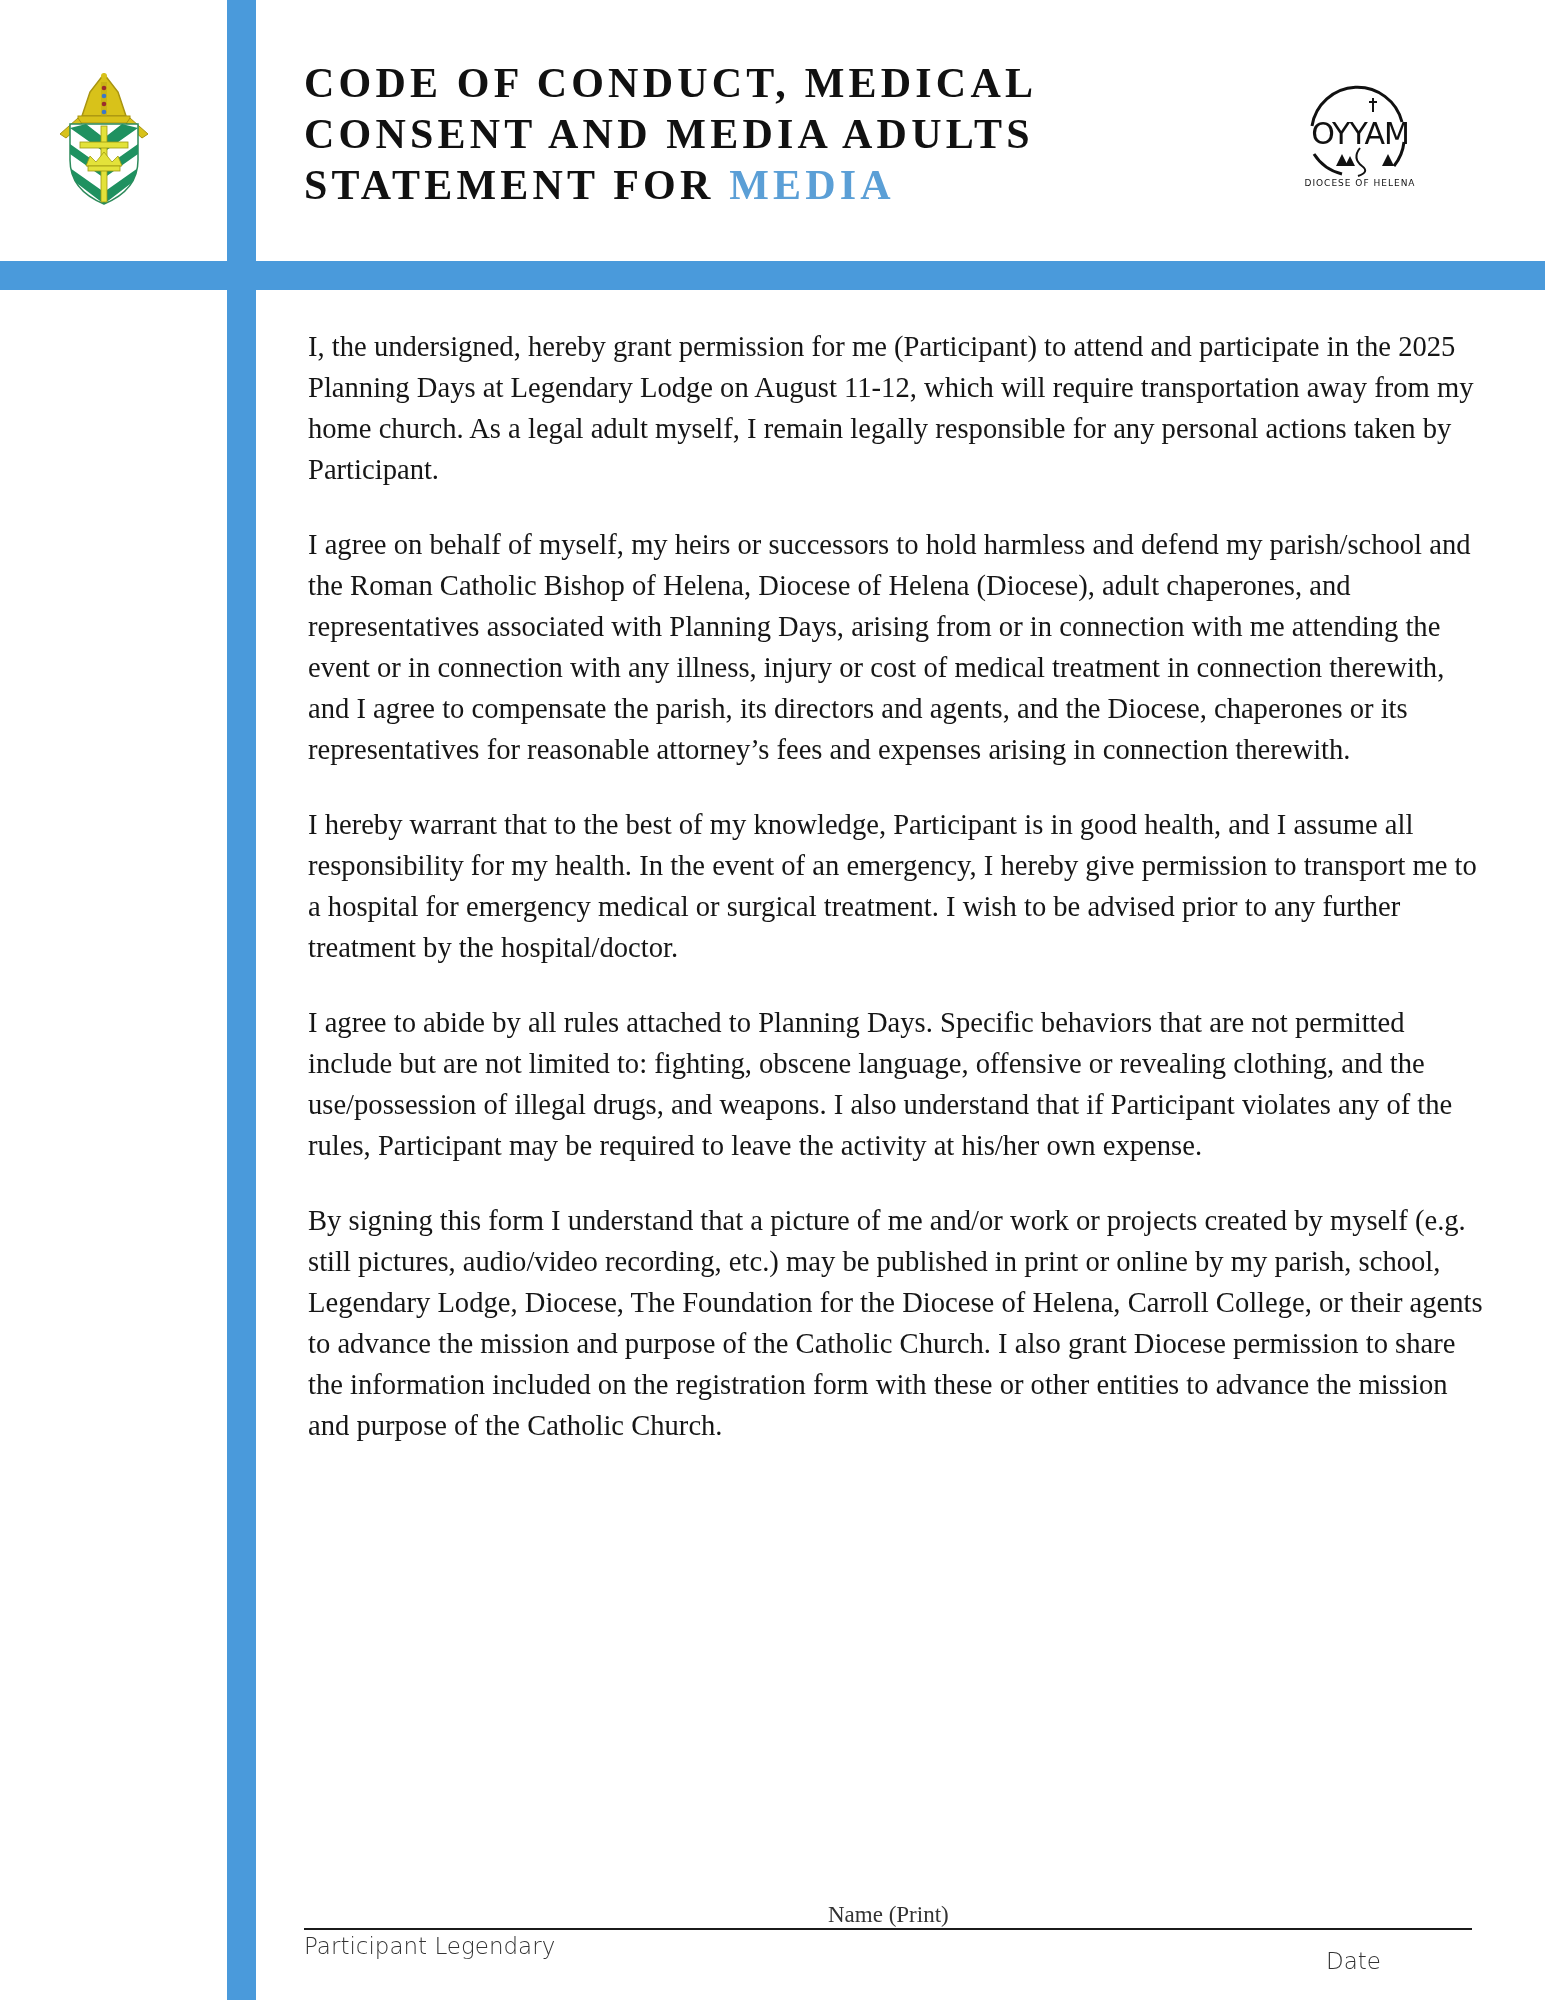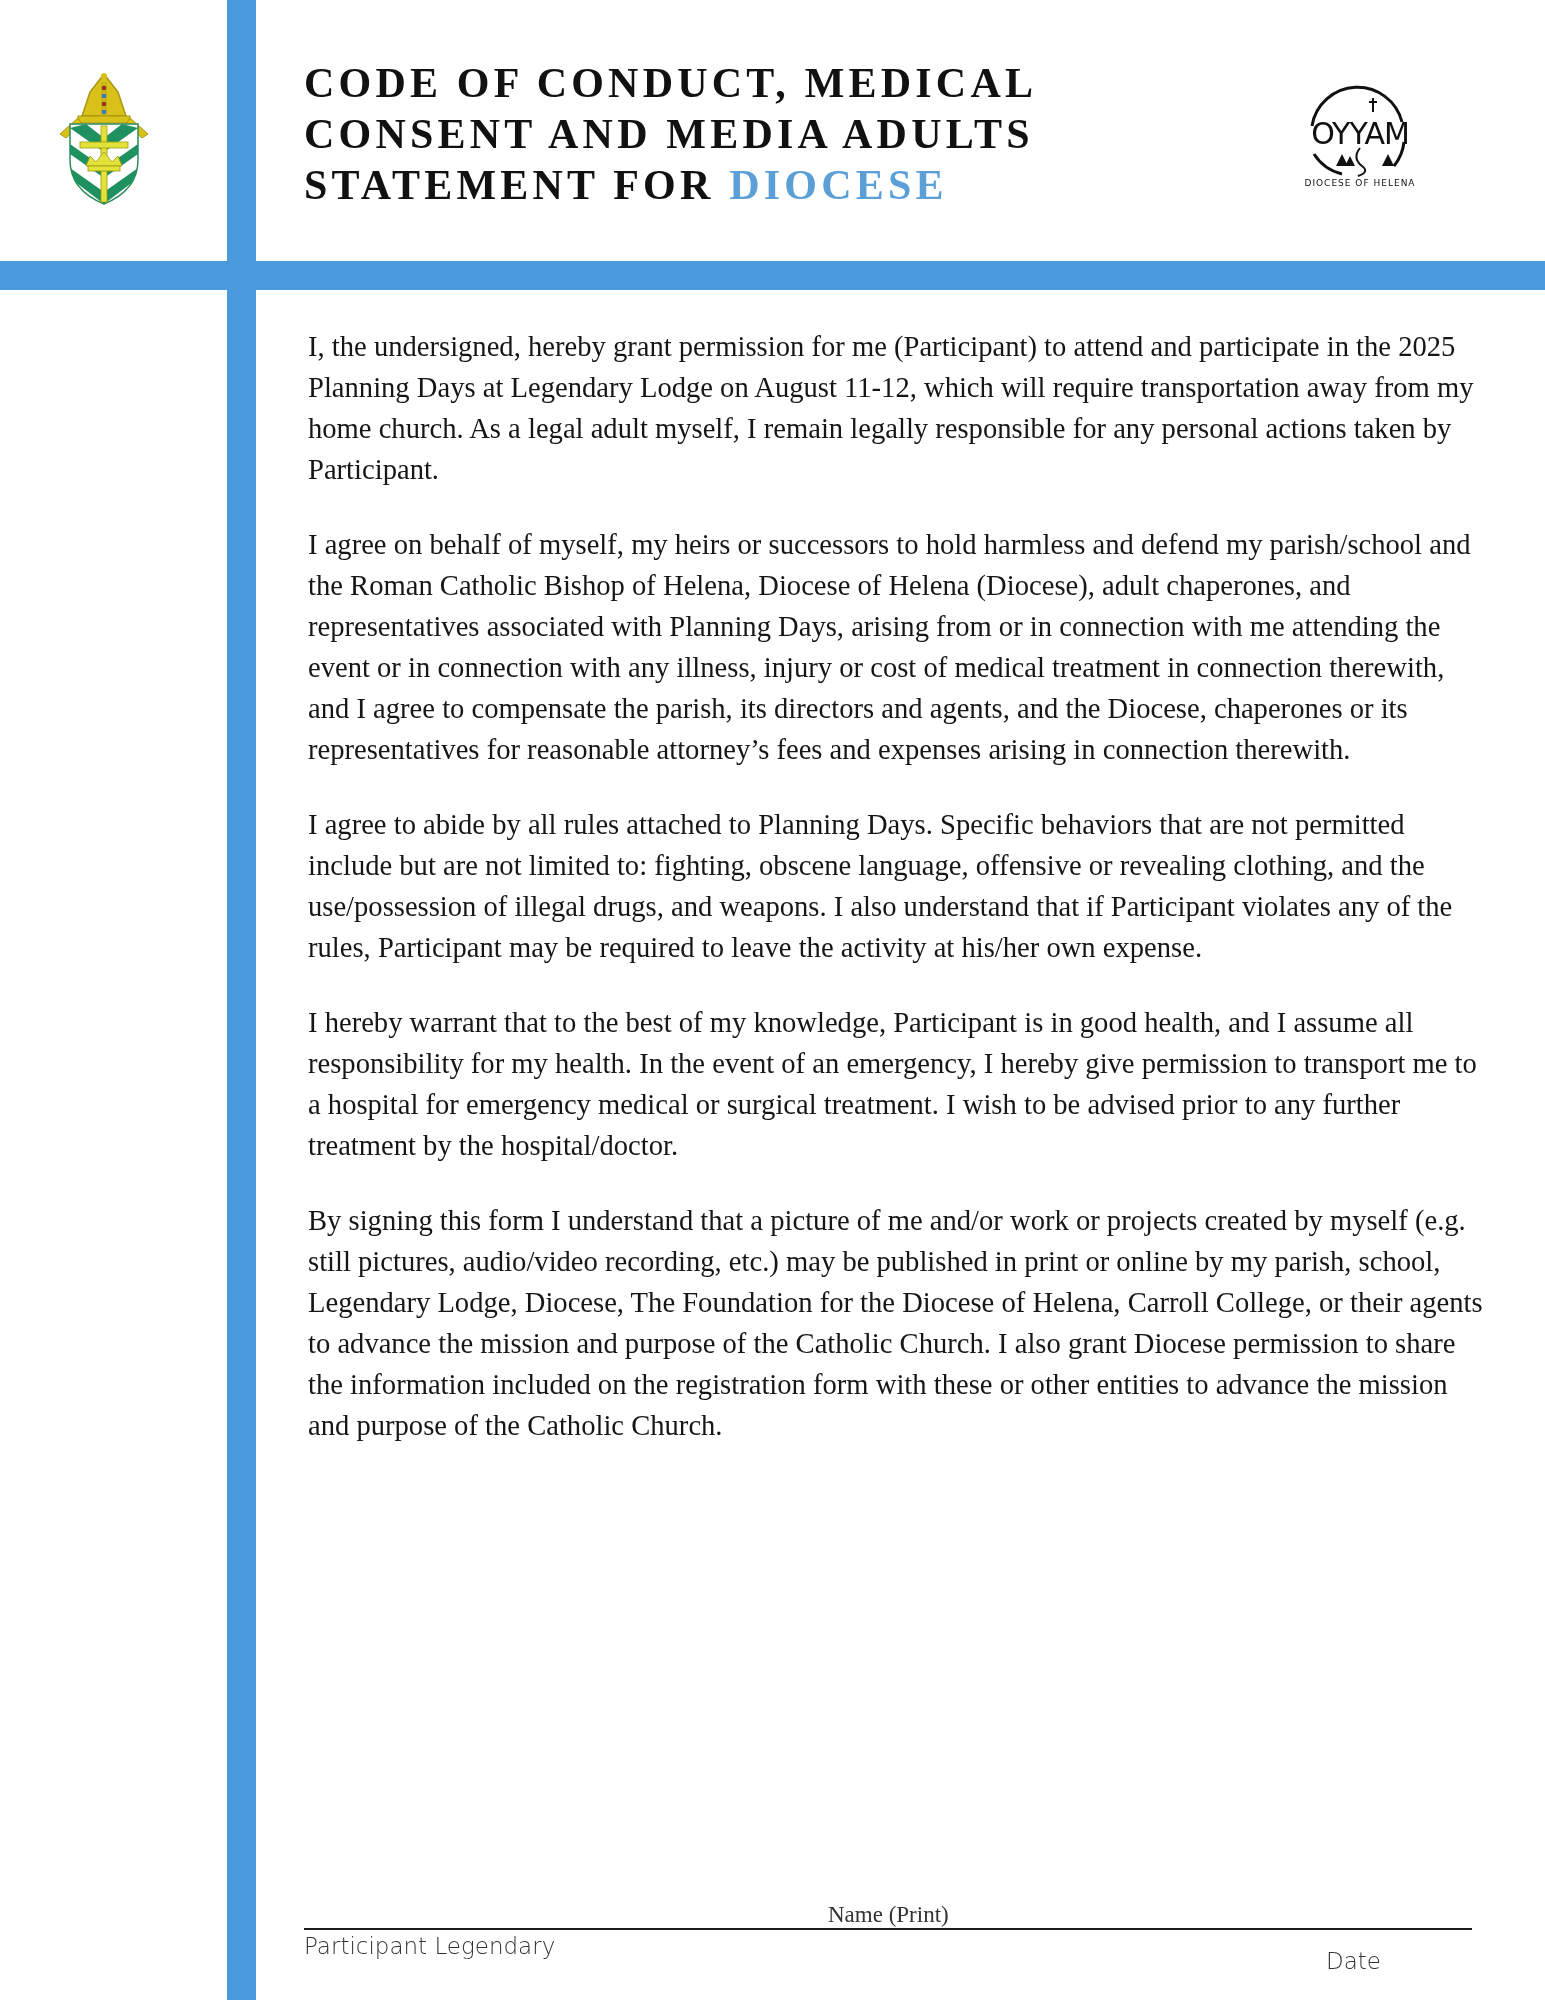--- a/index.html
+++ b/index.html
@@ -54,40 +54,40 @@
   <rect x="45" y="54" width="6" height="76" fill="#e3e23a" stroke="#9f9a10" stroke-width="0.8"></rect>
   <rect x="24" y="70" width="48" height="6" fill="#e3e23a" stroke="#9f9a10" stroke-width="0.8"></rect>
 
   <path d="M30 94 L34 84 L40 90 L48 80 L56 90 L62 84 L66 94 Z" fill="#e3e23a" stroke="#9f9a10" stroke-width="0.8"></path>
   <rect x="32" y="94" width="32" height="5" fill="#e3e23a" stroke="#9f9a10" stroke-width="0.8"></rect>
 </svg>
 
 <h1 class="title">
   <span>CODE OF CONDUCT, MEDICAL</span><br>
   <span>CONSENT AND MEDIA ADULTS</span><br>
-  <span>STATEMENT FOR </span><span class="accent">DIOCESE</span>
+  <span>STATEMENT FOR </span><span class="accent">MEDIA</span>
 </h1>
 
 <svg class="logo" viewBox="0 0 140 108">
   <path d="M22 44 A46 46 0 0 1 112 40" fill="none" stroke="#111" stroke-width="3"></path>
   <path d="M24 72 A46 46 0 0 0 52 92" fill="none" stroke="#111" stroke-width="3"></path>
   <path d="M114 60 A46 46 0 0 1 104 84" fill="none" stroke="#111" stroke-width="3"></path>
   <text x="70" y="62" text-anchor="middle" font-family="DejaVu Sans, sans-serif" font-size="30" fill="#111" letter-spacing="-1">OYYAM</text>
   <line x1="83" y1="16" x2="83" y2="30" stroke="#111" stroke-width="2"></line>
   <line x1="79" y1="20" x2="87" y2="20" stroke="#111" stroke-width="2"></line>
   <path d="M46 84 L52 72 L58 84 Z M55 84 L60 74 L65 84 Z" fill="#111"></path>
   <path d="M70 66 Q62 76 72 84 Q80 90 68 94" fill="none" stroke="#111" stroke-width="2"></path>
   <path d="M92 84 L98 72 L104 84 Z" fill="#111"></path>
   <text x="70" y="104" text-anchor="middle" font-family="DejaVu Sans, sans-serif" font-size="9" fill="#111" letter-spacing="1">DIOCESE OF HELENA</text>
 </svg>
 
 <div class="body-text">
   <p>I, the undersigned, hereby grant permission for me (Participant) to attend and participate in the 2025 Planning Days at Legendary Lodge on August 11-12, which will require transportation away from my home church. As a legal adult myself, I remain legally responsible for any personal actions taken by Participant.</p>
   <p>I agree on behalf of myself, my heirs or successors to hold harmless and defend my parish/school and the Roman Catholic Bishop of Helena, Diocese of Helena (Diocese), adult chaperones, and representatives associated with Planning Days, arising from or in connection with me attending the event or in connection with any illness, injury or cost of medical treatment in connection therewith, and I agree to compensate the parish, its directors and agents, and the Diocese, chaperones or its representatives for reasonable attorney’s fees and expenses arising in connection therewith.</p>
+  <p>I hereby warrant that to the best of my knowledge, Participant is in good health, and I assume all responsibility for my health. In the event of an emergency, I hereby give permission to transport me to a hospital for emergency medical or surgical treatment. I wish to be advised prior to any further treatment by the hospital/doctor.</p>
   <p>I agree to abide by all rules attached to Planning Days. Specific behaviors that are not permitted include but are not limited to: fighting, obscene language, offensive or revealing clothing, and the use/possession of illegal drugs, and weapons. I also understand that if Participant violates any of the rules, Participant may be required to leave the activity at his/her own expense.</p>
-  <p>I hereby warrant that to the best of my knowledge, Participant is in good health, and I assume all responsibility for my health. In the event of an emergency, I hereby give permission to transport me to a hospital for emergency medical or surgical treatment. I wish to be advised prior to any further treatment by the hospital/doctor.</p>
   <p>By signing this form I understand that a picture of me and/or work or projects created by myself (e.g. still pictures, audio/video recording, etc.) may be published in print or online by my parish, school, Legendary Lodge, Diocese, The Foundation for the Diocese of Helena, Carroll College, or their agents to advance the mission and purpose of the Catholic Church. I also grant Diocese permission to share the information included on the registration form with these or other entities to advance the mission and purpose of the Catholic Church.</p>
 </div>
 
 <div class="sig-line"></div>
 <span class="sig-label l1">Participant Legendary</span>
 <span class="sig-label l2">Name (Print)</span>
 <span class="sig-label l3">Date</span>
 
 </body></html>

